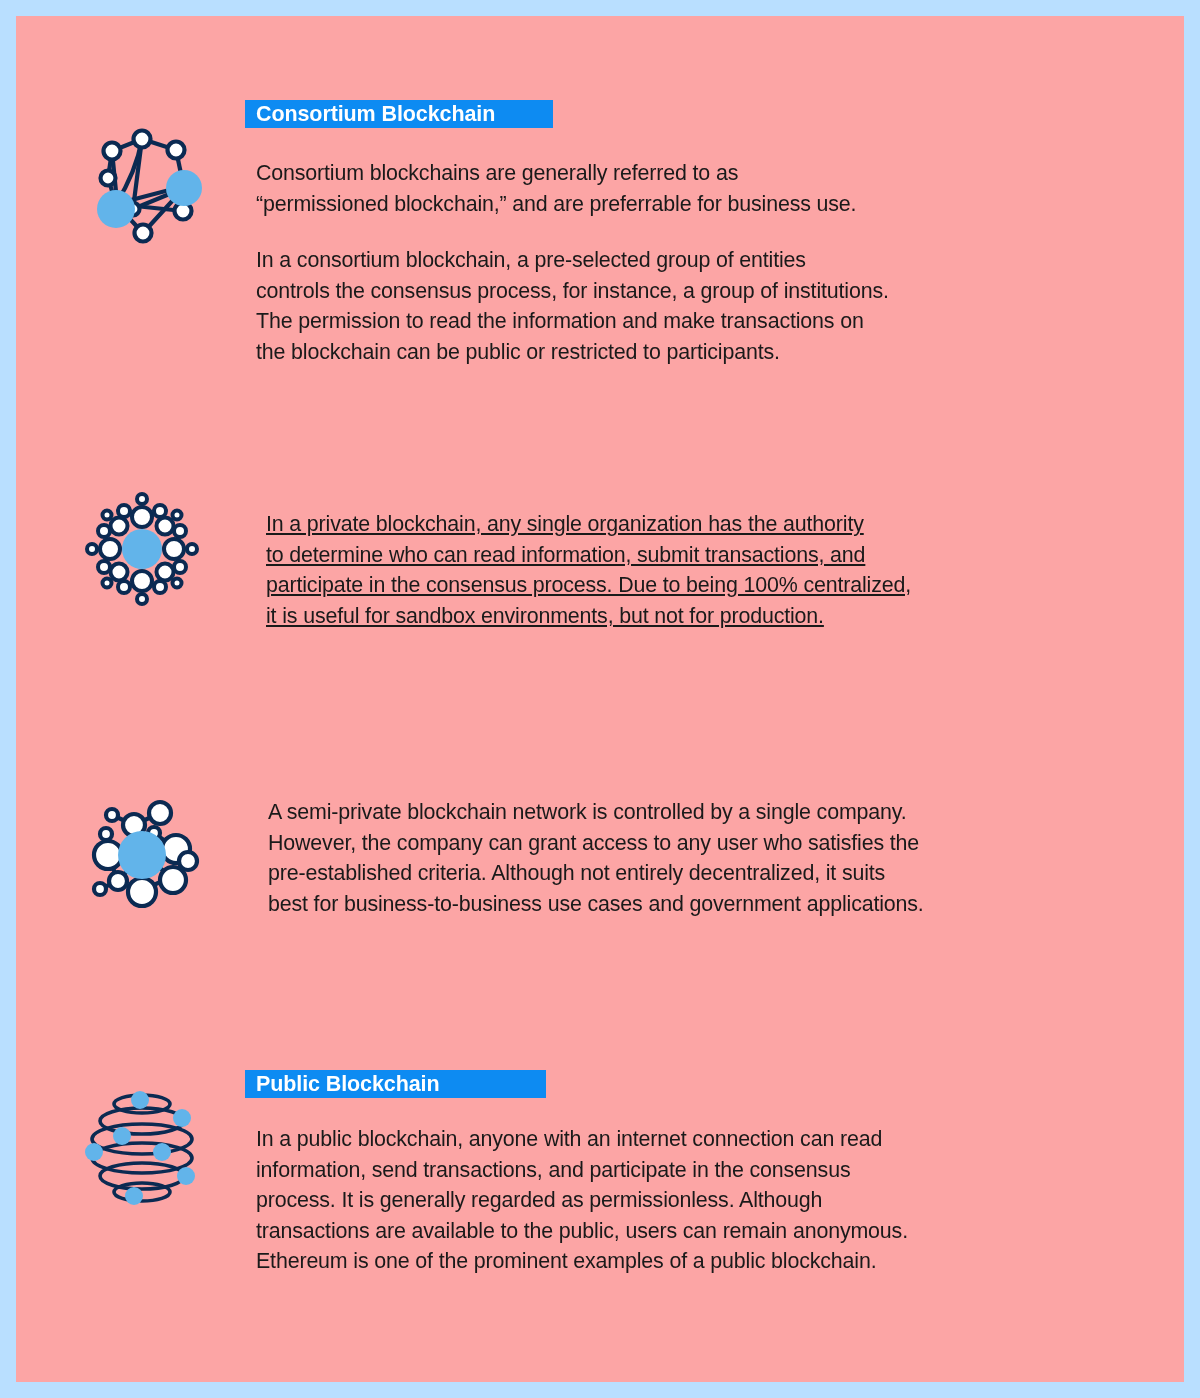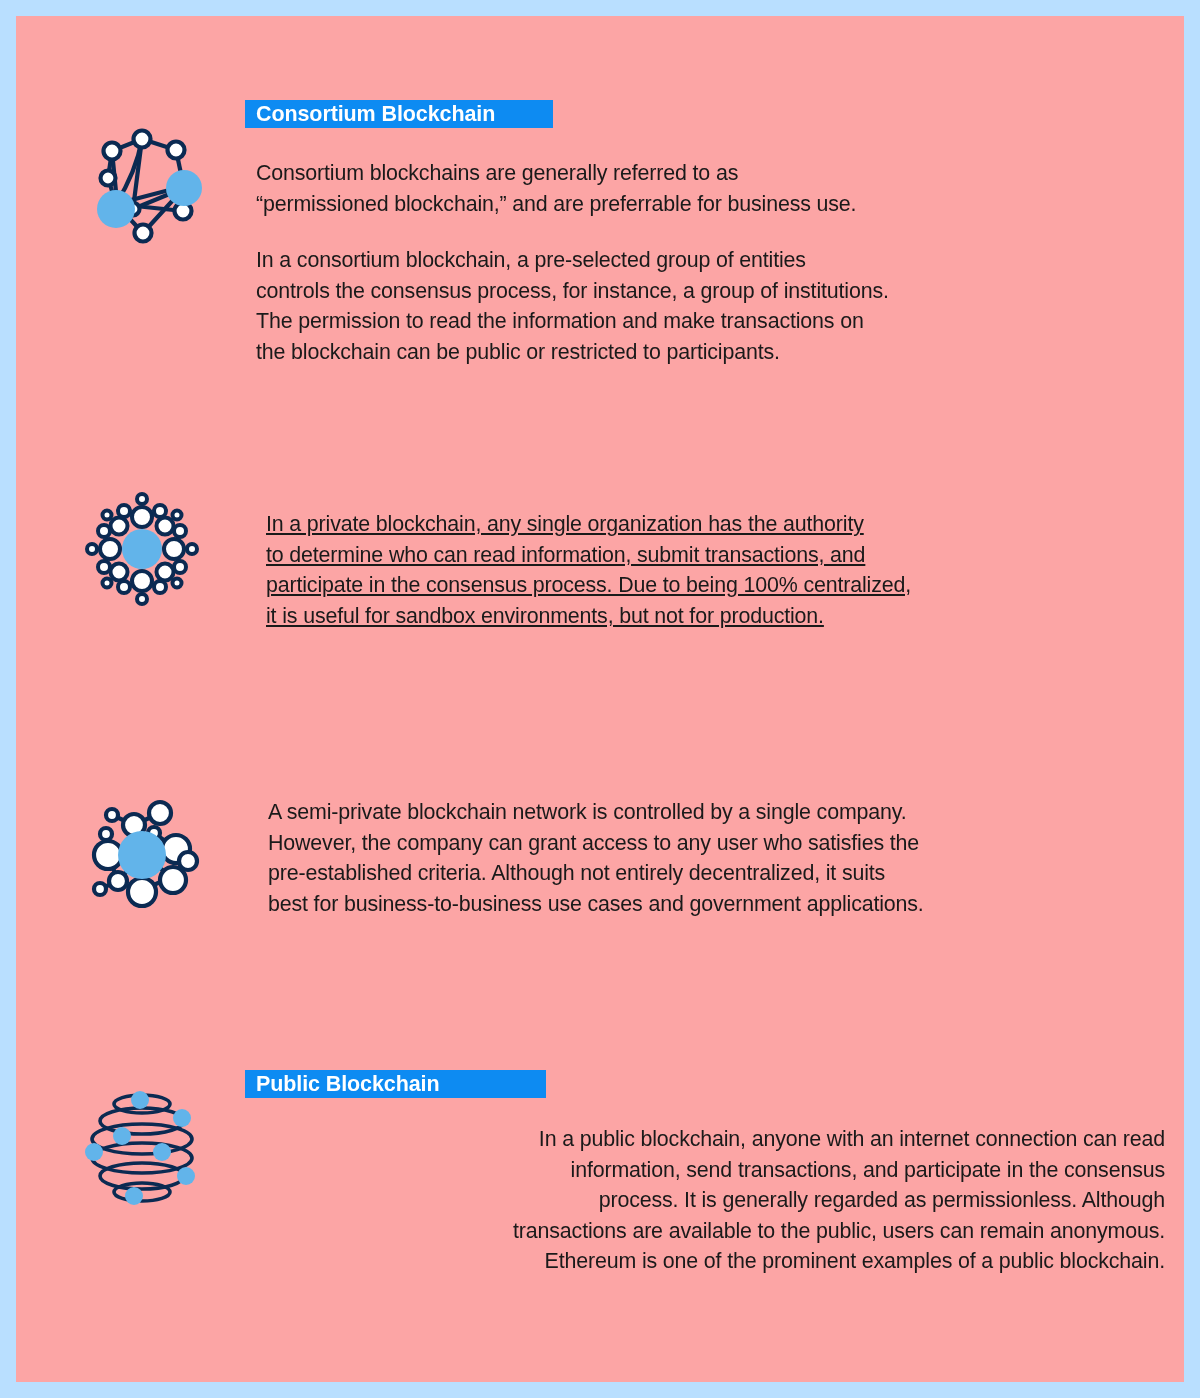--- a/index.html
+++ b/index.html
@@ -64,21 +64,21 @@
     font-size: 21.4px;
     line-height: 30.6px;
     white-space: pre-line;
     letter-spacing: -0.15px;
   }
   .para.p1 { margin: 26px 0 0 11px; }
   .para.p2 { margin: 30px 0 0 11px; }
   .para.indent-1 { margin-left: 11px; }
   .para.indent-2 { margin-left: 21px; text-decoration: underline; }
   .para.indent-3 { margin-left: 23px; }
-  .para.indent-4 { margin-left: 11px; text-align: right; }
+  .para.indent-4 { margin-left: 11px; }
 </style>
 </head>
 <body>
 
 <div class="page">
 
   <div class="section" style="top:84px;">
 
     <div class="icon-wrap" style="top:14px;">
       <svg viewBox="0 0 140 140" xmlns="http://www.w3.org/2000/svg">

